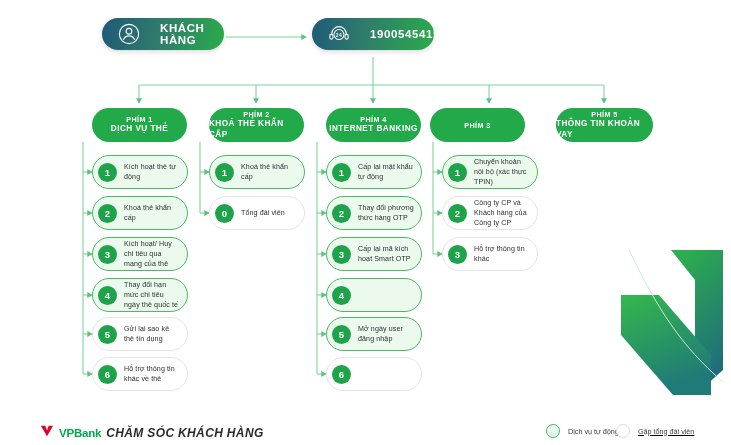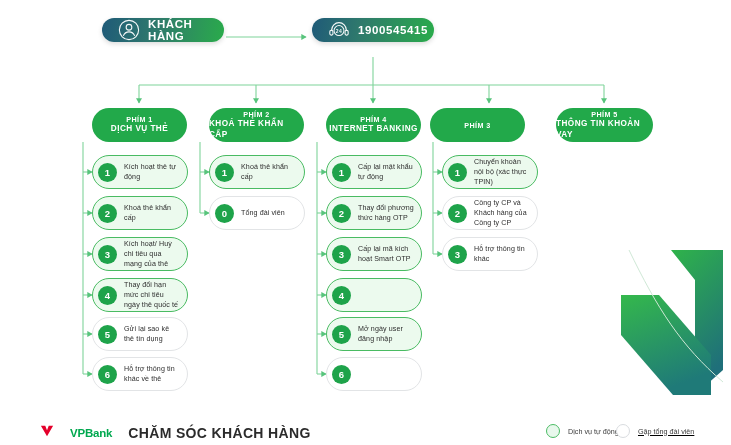--- a/index.html
+++ b/index.html
@@ -14,22 +14,22 @@
     position:absolute; inset:0;
     background:#fff;
     overflow:hidden;
   }
 
   
   .watermark { position:absolute; right:0px; top:250px; width:120px; height:170px; overflow:hidden; pointer-events:none; }
 
   
   .toppill {
-    position:absolute; height:24px; border-radius:19px;
-    display:flex; align-items:center; gap:8px; padding:2px 16px;
+    position:absolute; height:32px; border-radius:19px;
+    display:flex; align-items:center; gap:20px; padding:2px 16px;
     color:#fff; font-weight:bold; font-size:11.5px; letter-spacing:.6px;
     box-shadow:0 2px 5px rgba(0,0,0,.14);
   }
   #pill-customer { left:102px; top:18px; width:122px;
     background:linear-gradient(100deg,#1f5a78 0%,#2f7a6c 45%,#2aab4b 100%); }
   #pill-hotline { left:312px; top:18px; width:122px;
     background:linear-gradient(100deg,#1f5a78 0%,#2f7a6c 40%,#2aab4b 100%); }
   .toppill .glyph { width:22px; height:22px; flex:0 0 22px; opacity:.95; }
 
   
@@ -54,23 +54,23 @@
   .opt.agent  { background:#ffffff; border:1px solid #e2e4e6; }
   .opt .num {
     width:19px; height:19px; flex:0 0 19px; border-radius:50%;
     background:#1ea34a; color:#fff; font-size:9.5px; font-weight:bold;
     display:flex; align-items:center; justify-content:center;
   }
   .opt .txt { font-size:7.1px; color:#2d2d2d; line-height:1.45; letter-spacing:.1px; }
 
   
   .footer { position:absolute; left:0; bottom:0; width:731px; height:26px; }
-  .brandrow { position:absolute; left:40px; top:424px; display:flex; align-items:center; gap:16px; }
+  .brandrow { position:absolute; left:40px; top:424px; display:flex; align-items:center; gap:5px; }
   .brandrow .vp { font-size:11.5px; font-weight:bold; color:#00a84f; letter-spacing:-.2px; }
-  .brandrow .cs { font-size:14px; font-weight:bold; color:#2b2b2b; letter-spacing:.35px; }
+  .brandrow .cs { font-size:12px; font-weight:bold; color:#2b2b2b; letter-spacing:.35px;font-style:italic; }
   .legend { position:absolute; top:424px; display:flex; align-items:center; gap:8px; }
   #legend-auto  { left:546px; }
   #legend-agent { left:616px;text-decoration:underline; }
   .legend .dot { width:14px; height:14px; border-radius:50%; }
   .legend .dot.auto  { background:#e8f8ec; border:1.4px solid #4cbc65; }
   .legend .dot.agent { background:#fff;    border:1.4px solid #d9dcdf; }
   .legend .lab { font-size:7.2px; color:#3a3a3a; }
 </style>
 </head>
 <body>

